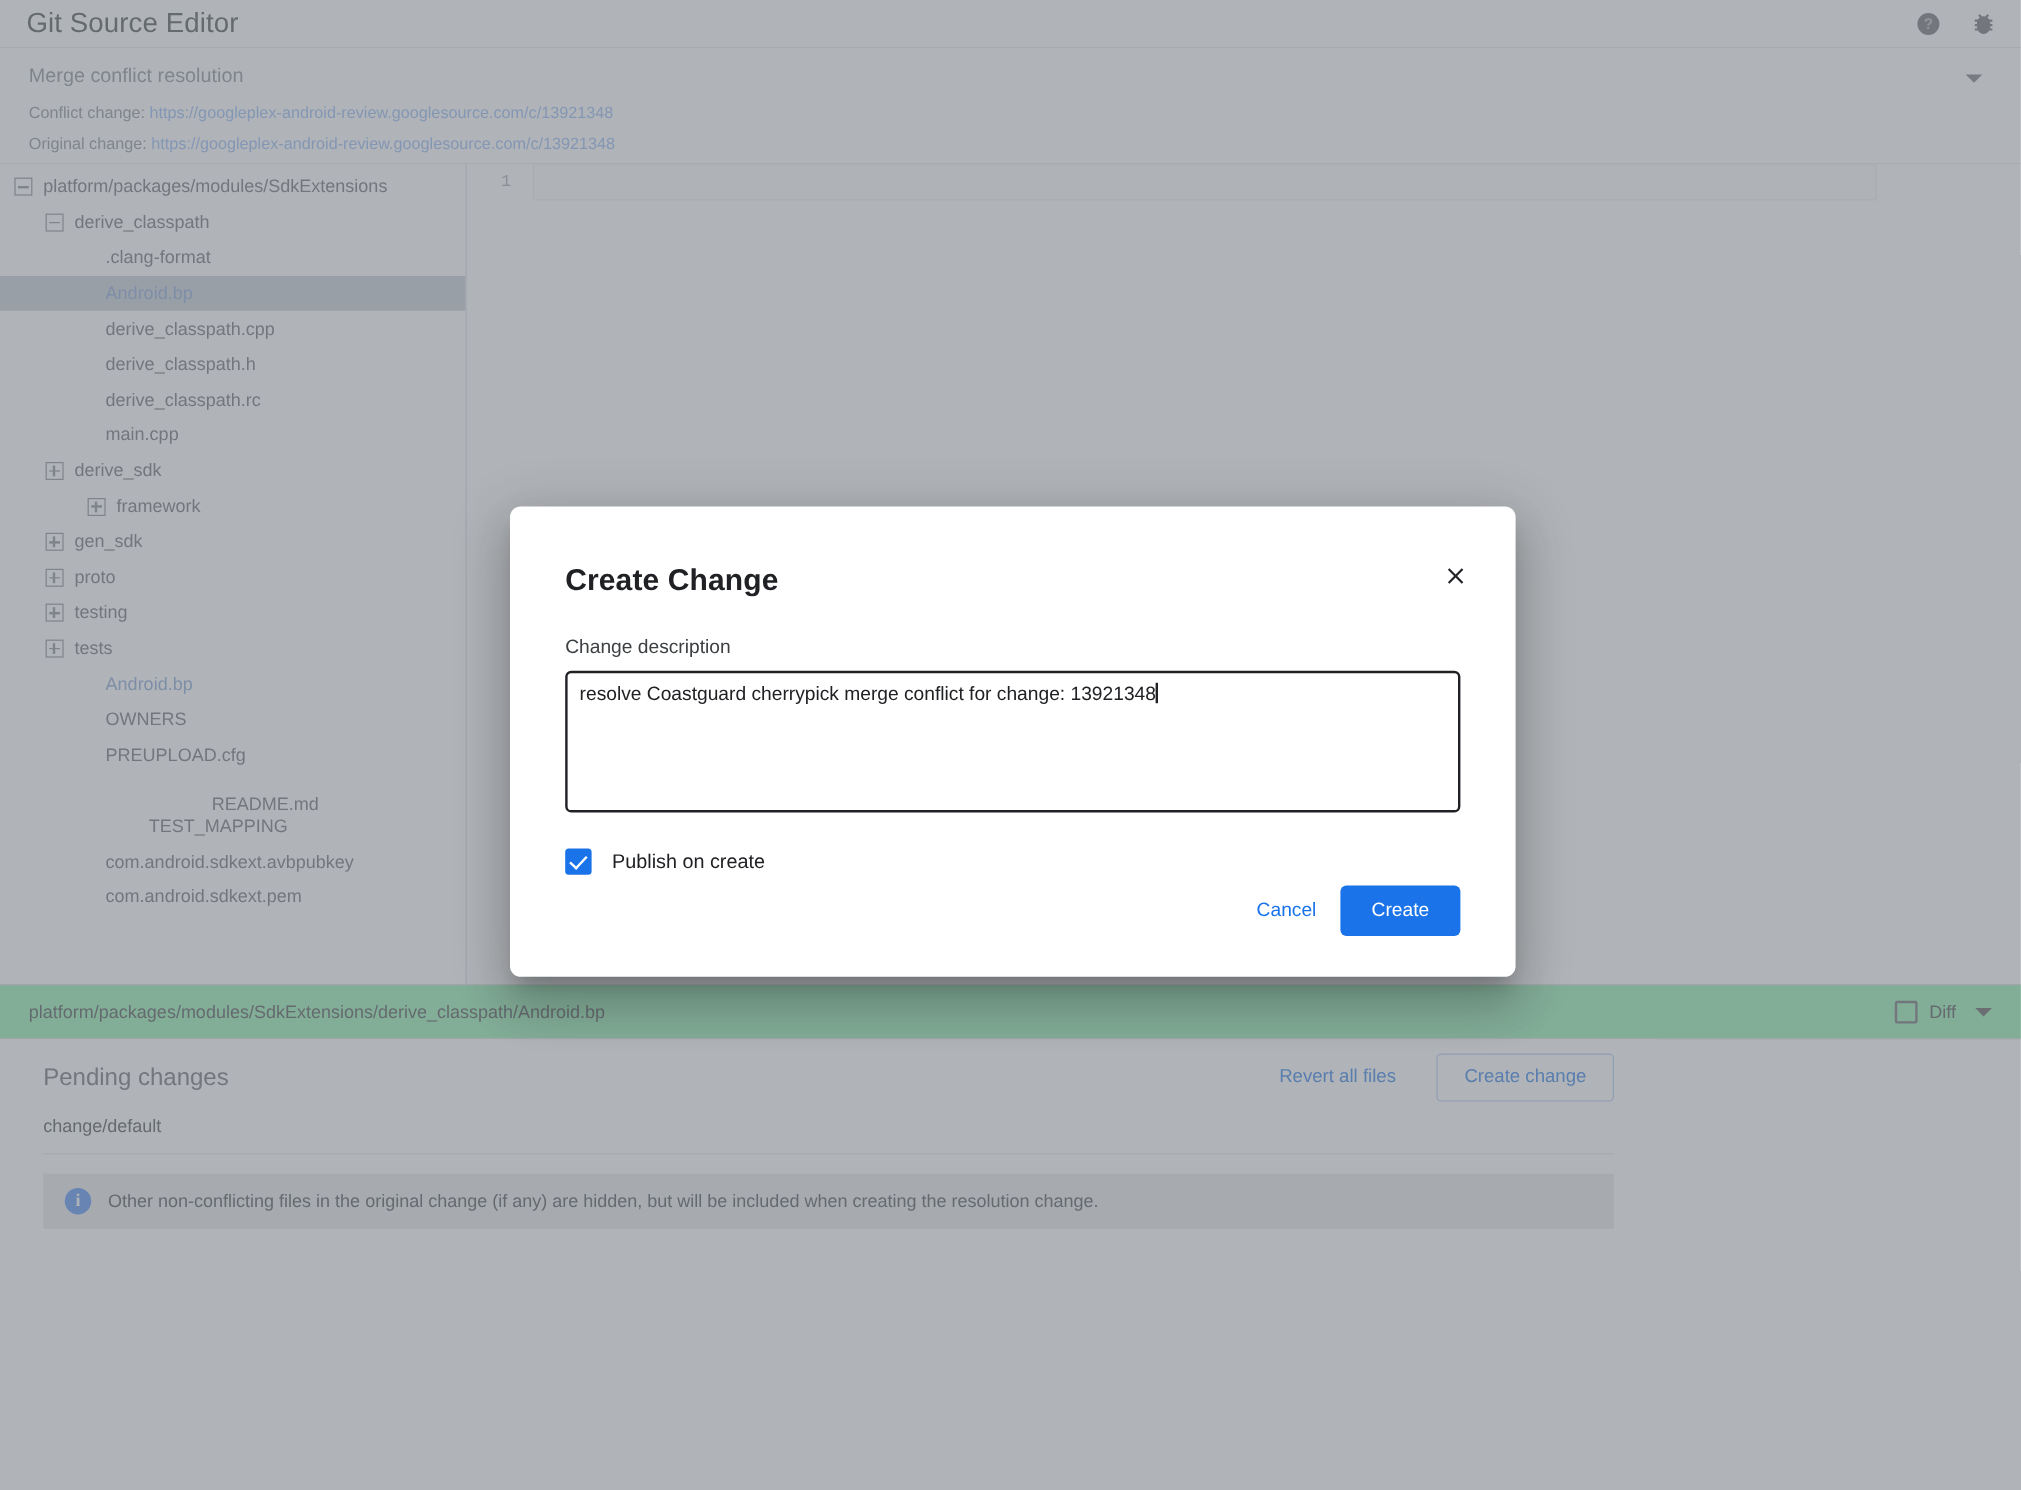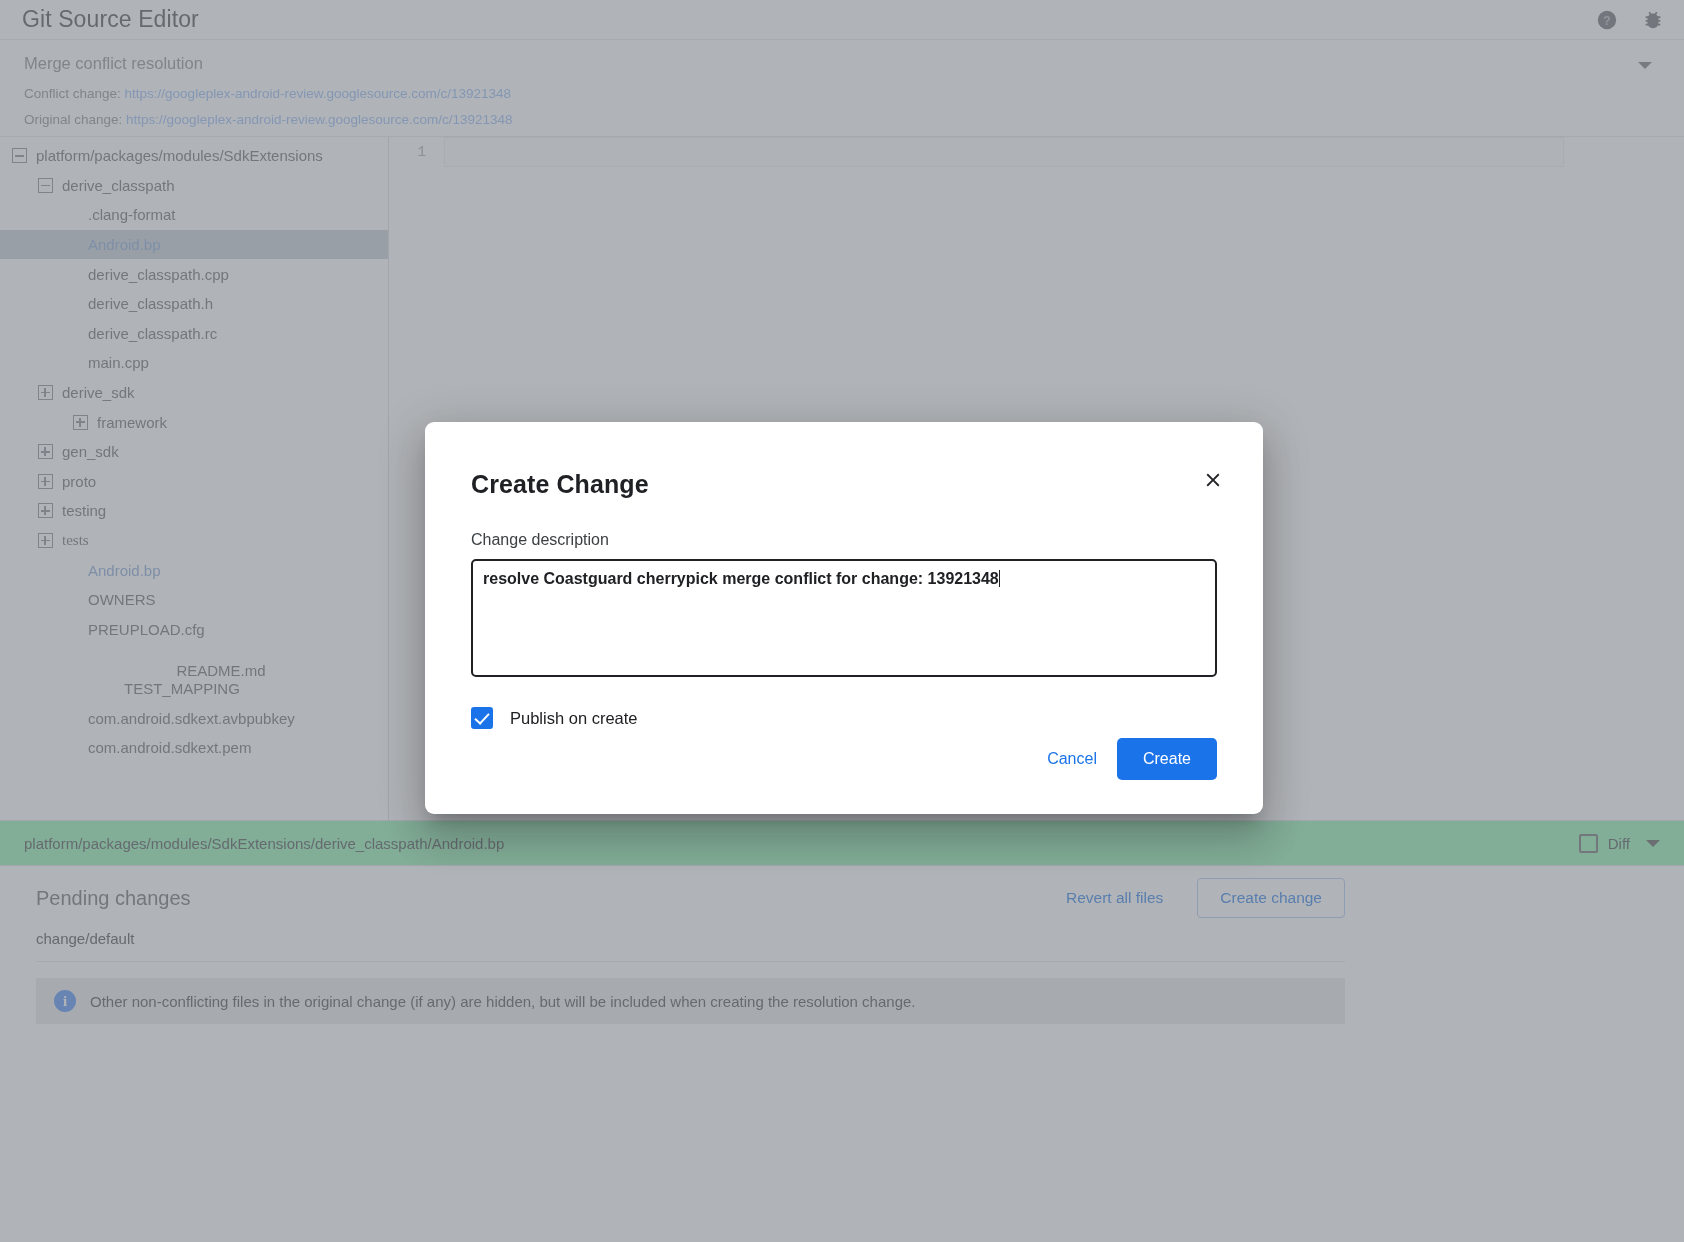--- a/index.html
+++ b/index.html
@@ -355,21 +355,20 @@
     border: 2px solid #202124;
     border-radius: 5px;
     box-sizing: border-box;
     padding: 8px 10px;
     font-size: 16px;
     color: #202124;
     line-height: 1.3;
     background: #fff;
     position: relative;
     cursor: text;
-    font-weight: bold;
   }
   .caret-bar {
     display: inline-block;
     width: 1.5px;
     height: 17px;
     background: #202124;
     vertical-align: -3px;
     margin-left: 0px;
   }
   .publish-row {
@@ -524,21 +523,21 @@
             <span class="tw-box plus"></span>
           </span>
           <span class="tree-label">proto</span>
         </div>
         <div class="tree-row" style="padding-left: 36px;">
           <span class="tw">
             <span class="tw-box plus"></span>
           </span>
           <span class="tree-label">testing</span>
         </div>
-        <div class="tree-row" style="padding-left: 36px; font-family: Liberation Serif, serif;">
+        <div class="tree-row" style="padding-left: 36px;">
           <span class="tw">
             <span class="tw-box plus"></span>
           </span>
           <span class="tree-label">tests</span>
         </div>
         <div class="tree-row" style="padding-left: 62px;">
           <span class="tw"></span>
           <span class="tree-label link">Android.bp</span>
         </div>
         <div class="tree-row" style="padding-left: 62px;">

